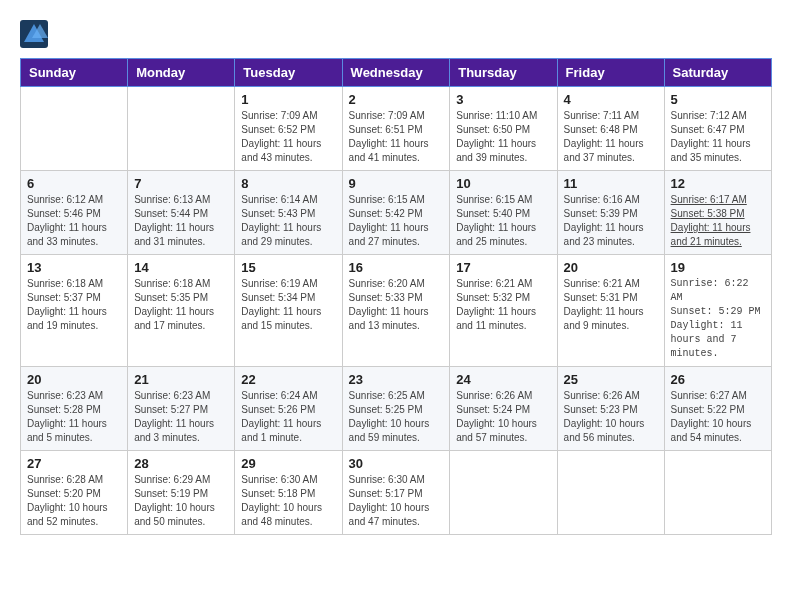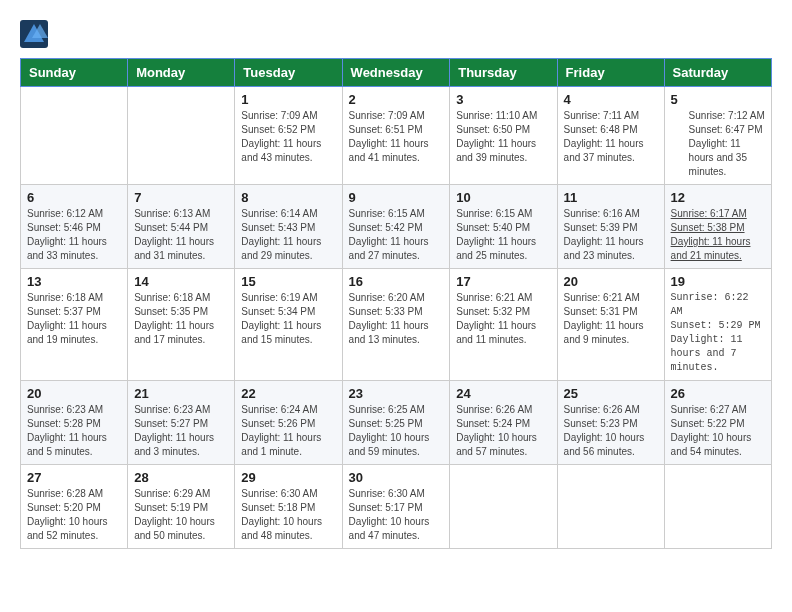--- a/index.html
+++ b/index.html
@@ -44,21 +44,21 @@
     }
     .subtitle {
       font-size: 16px;
       color: #333;
     }
     .calendar {
       width: 100%;
       border-collapse: collapse;
     }
     .calendar th {
-      background-color: #15803d;
+      background-color: #4c1d95;
       color: #fff;
       text-align: left;
       padding: 6px 8px;
       font-size: 13px;
       font-weight: bold;
       border: 1px solid #5a8be0;
     }
     .calendar td {
       border: 1px solid #ccc;
       vertical-align: top;
@@ -154,21 +154,21 @@
 Daylight: 11 hours and 39 minutes.</div>
         </td>
         <td>
           <span class="day-number">4</span>
           <div class="day-info" style="white-space: pre-line;">Sunrise: 7:11 AM
 Sunset: 6:48 PM
 Daylight: 11 hours and 37 minutes.</div>
         </td>
         <td>
           <span class="day-number">5</span>
-          <div class="day-info" style="white-space: pre-line; margin-left: 18px;">Sunrise: 7:12 AM
+          <div class="day-info" style="white-space: pre-line;">Sunrise: 7:12 AM
 Sunset: 6:47 PM
 Daylight: 11 hours and 35 minutes.</div>
         </td>
       </tr>
       <tr class="row-even">
         <td>
           <span class="day-number">6</span>
           <div class="day-info" style="white-space: pre-line;">Sunrise: 6:12 AM
 Sunset: 5:46 PM
 Daylight: 11 hours and 33 minutes.</div>

